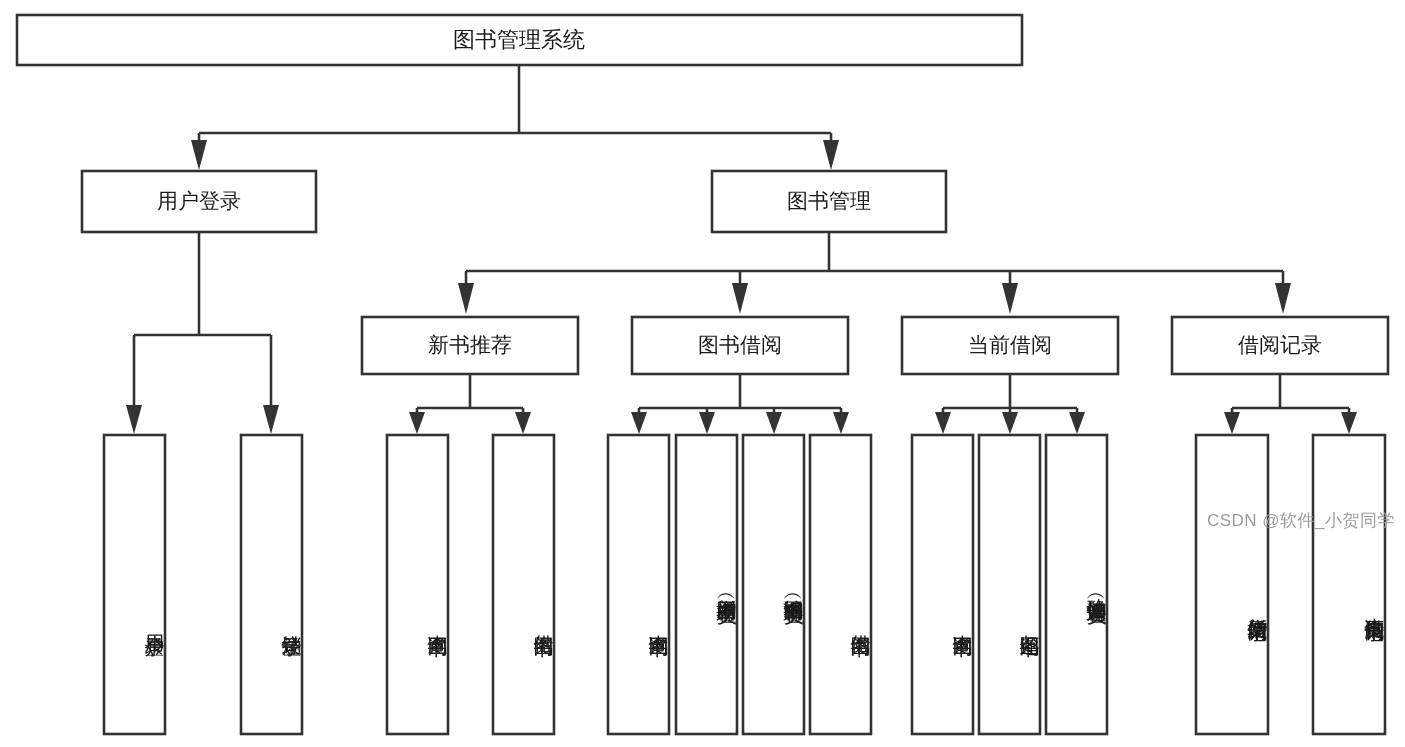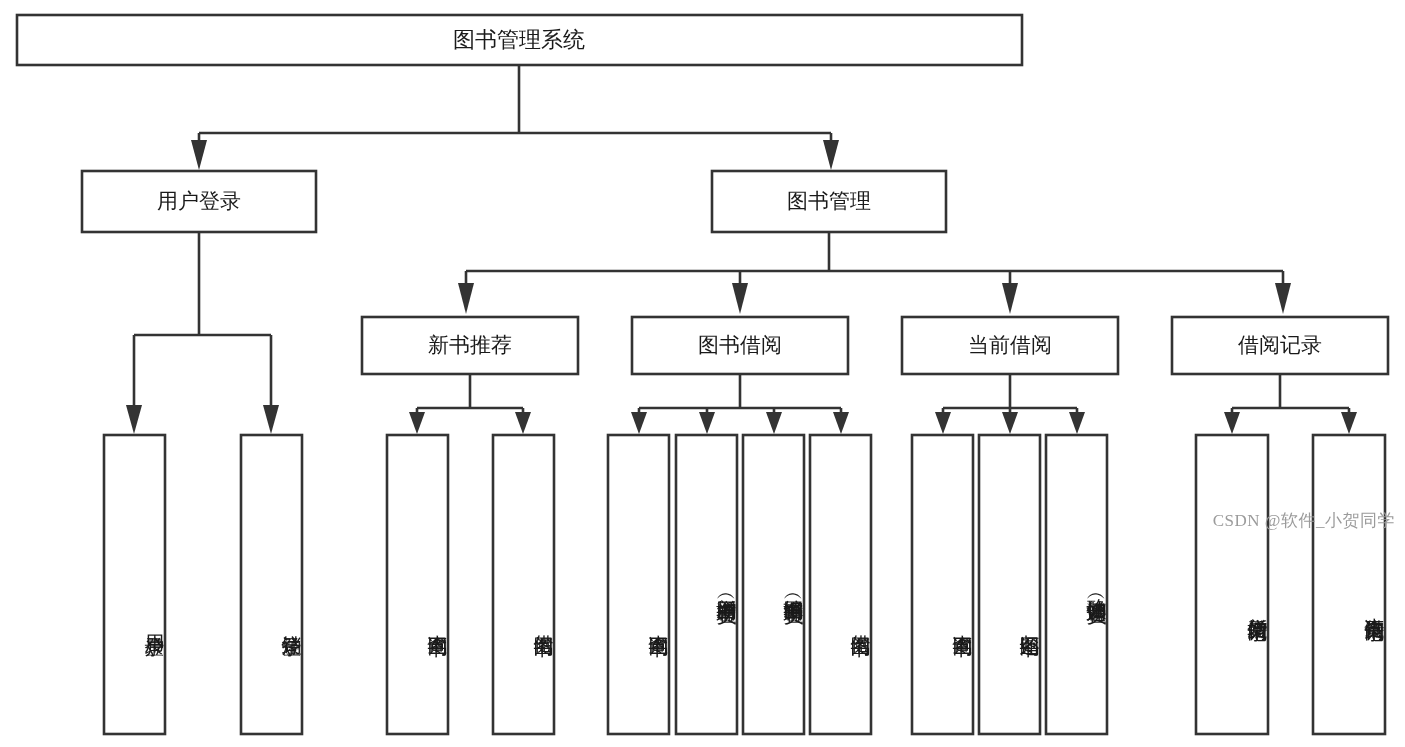--- a/index.html
+++ b/index.html
@@ -68,21 +68,21 @@
     text-align: center;
     display: flex;
     align-items: flex-start;
     justify-content: center;
     pointer-events: none;
   }
   .watermark {
     position: absolute;
     right: 10px;
     bottom: 6px;
-    font-family: Liberation Serif, serif;
+    font-family: Liberation Sans, sans-serif;
     font-size: 17px;
     color: #9b9b9b;
     letter-spacing: 0.5px;
     user-select: none;
   }
 </style>
 </head>
 <body>
 
 <div id="diagram-root">

